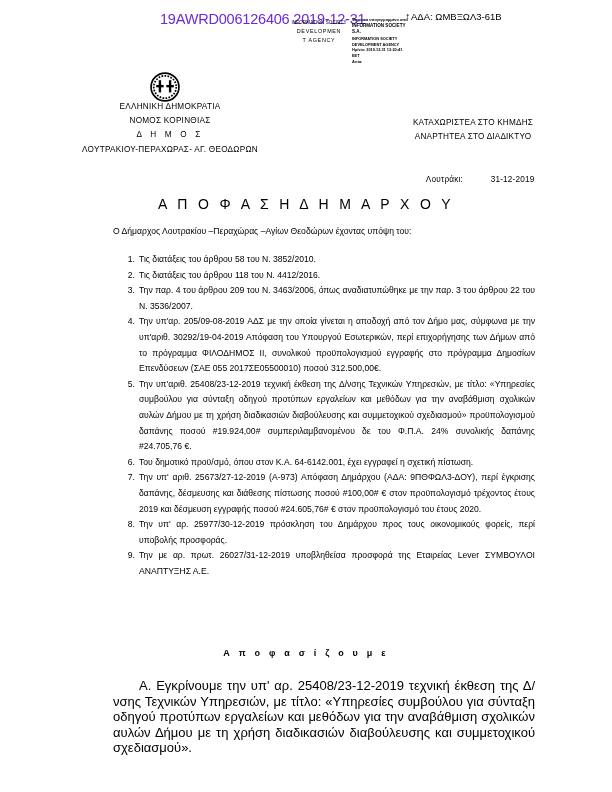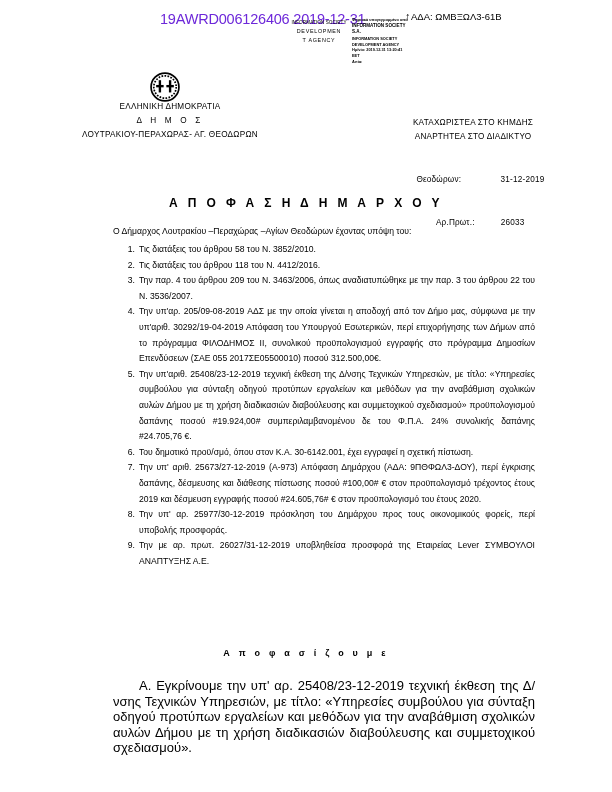--- a/index.html
+++ b/index.html
@@ -135,36 +135,36 @@
     white-space: pre;
   }
 
   
   .doc-title {
     position: absolute;
     left: 0;
     top: 196px;
     width: 612px;
     text-align: center;
-    font-size: 12px;
-    font-weight: bold;
+    font-size: 14px;
+    font-weight: normal;
     letter-spacing: 3.4px;
   }
 
   
   .body-wrap {
     position: absolute;
     left: 113px;
     top: 224px;
     width: 422px;
   }
   .intro {
     font-size: 8.6px;
     line-height: 15px;
-    margin-bottom: 3px;
+    margin-bottom: 13px;
   }
   ol.clauses {
     margin: 0;
     padding: 0 0 0 26px;
     list-style: none;
     counter-reset: clause;
   }
   ol.clauses > li {
     position: relative;
     counter-increment: clause;
@@ -246,48 +246,46 @@
         <rect x="31.5" y="30" width="7" height="36"></rect>
         <rect x="54" y="44" width="22" height="7"></rect>
         <rect x="61.5" y="30" width="7" height="36"></rect>
       </g>
     </svg>
   </span>
 </div>
 
 <div class="letterhead-left">
   <div>ΕΛΛΗΝΙΚΗ ΔΗΜΟΚΡΑΤΙΑ</div>
+  <div>ΝΟΜΟΣ ΚΟΡΙΝΘΙΑΣ</div>
   <div class="dimos">Δ Η Μ Ο Σ</div>
   <div>ΛΟΥΤΡΑΚΙΟΥ-ΠΕΡΑΧΩΡΑΣ- ΑΓ. ΘΕΟΔΩΡΩΝ</div>
 </div>
 
 <div class="letterhead-right">
   <div>ΚΑΤΑΧΩΡΙΣΤΕΑ ΣΤΟ ΚΗΜΔΗΣ</div>
   <div>ΑΝΑΡΤΗΤΕΑ ΣΤΟ ΔΙΑΔΙΚΤΥΟ</div>
   <div class="meta-lines">
     <span class="meta-row">
-      <span>Θεοδώρων:</span>		<span>31-12-2019</span>
-    </span>
-    <span class="meta-row">
-      <span>Αρ.Πρωτ.:</span>		<span>26033</span>
+      <span>Λουτράκι:</span>		<span>31-12-2019</span>
     </span>
   </div>
 </div>
 
 <div class="doc-title">Α Π Ο Φ Α Σ Η   Δ Η Μ Α Ρ Χ Ο Υ</div>
 
 <div class="body-wrap">
   <div class="intro">Ο Δήμαρχος Λουτρακίου –Περαχώρας –Αγίων Θεοδώρων έχοντας υπόψη του:</div>
   <ol class="clauses">
     <li>Τις διατάξεις του άρθρου 58 του Ν. 3852/2010.</li>
     <li>Τις διατάξεις του άρθρου 118 του Ν. 4412/2016.</li>
     <li>Την παρ. 4 του άρθρου 209 του Ν. 3463/2006, όπως αναδιατυπώθηκε με την παρ. 3 του άρθρου 22 του Ν. 3536/2007.</li>
     <li>Την υπ'αρ. 205/09-08-2019 ΑΔΣ με την οποία γίνεται η αποδοχή από τον Δήμο μας, σύμφωνα με  την υπ'αριθ. 30292/19-04-2019 Απόφαση του Υπουργού Εσωτερικών, περί επιχορήγησης των Δήμων από το πρόγραμμα ΦΙΛΟΔΗΜΟΣ ΙΙ,   συνολικού προϋπολογισμού εγγραφής στο πρόγραμμα Δημοσίων Επενδύσεων (ΣΑΕ 055 2017ΣΕ05500010) ποσού 312.500,00€.</li>
     <li>Την υπ'αριθ.  25408/23-12-2019 τεχνική έκθεση της Δ/νσης Τεχνικών Υπηρεσιών, με τίτλο: «Υπηρεσίες συμβούλου για σύνταξη οδηγού προτύπων εργαλείων και μεθόδων για την αναβάθμιση σχολικών αυλών Δήμου με τη χρήση διαδικασιών διαβούλευσης και συμμετοχικού σχεδιασμού» προϋπολογισμού δαπάνης ποσού #19.924,00# συμπεριλαμβανομένου δε του Φ.Π.Α. 24% συνολικής δαπάνης #24.705,76 €.</li>
-    <li>Του δημοτικό προϋ/σμό, όπου στον Κ.Α. 30-6142.001, έχει εγγραφεί η σχετική πίστωση.</li>
+    <li>Του δημοτικό προϋ/σμό, όπου στον Κ.Α. 64-6142.001, έχει εγγραφεί η σχετική πίστωση.</li>
     <li>Την υπ'  αριθ. 25673/27-12-2019 (Α-973)   Απόφαση Δημάρχου (ΑΔΑ: 9ΠΘΦΩΛ3-ΔΟΥ), περί έγκρισης δαπάνης, δέσμευσης και διάθεσης πίστωσης ποσού #100,00# €  στον προϋπολογισμό τρέχοντος έτους 2019 και δέσμευση εγγραφής ποσού #24.605,76# €  στον προϋπολογισμό  του έτους 2020.</li>
     <li>Την υπ' αρ. 25977/30-12-2019 πρόσκληση του Δημάρχου προς τους οικονομικούς φορείς, περί υποβολής προσφοράς.</li>
     <li>Την με αρ. πρωτ. 26027/31-12-2019 υποβληθείσα προσφορά της Εταιρείας Lever ΣΥΜΒΟΥΛΟΙ ΑΝΑΠΤΥΞΗΣ Α.Ε.</li>
   </ol>
 </div>
 
 <div class="decide-heading">Α π ο φ α σ ί ζ ο υ μ ε</div>
 <div class="final-para">Α. Εγκρίνουμε την υπ' αρ. 25408/23-12-2019 τεχνική έκθεση της Δ/νσης Τεχνικών Υπηρεσιών, με τίτλο: «Υπηρεσίες συμβούλου για σύνταξη οδηγού προτύπων εργαλείων και μεθόδων για την αναβάθμιση σχολικών αυλών Δήμου με τη χρήση διαδικασιών διαβούλευσης και συμμετοχικού σχεδιασμού».</div>
 
 </body></html>

